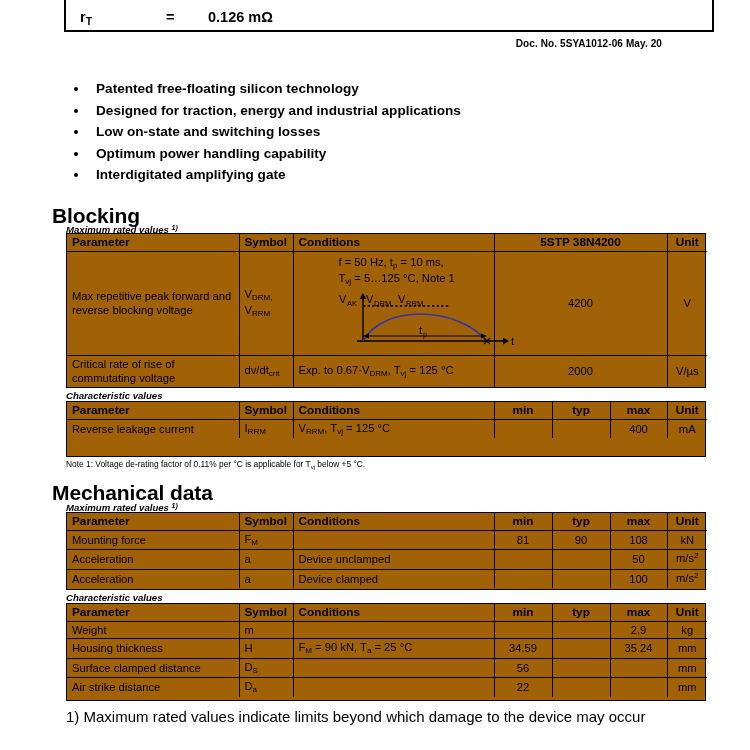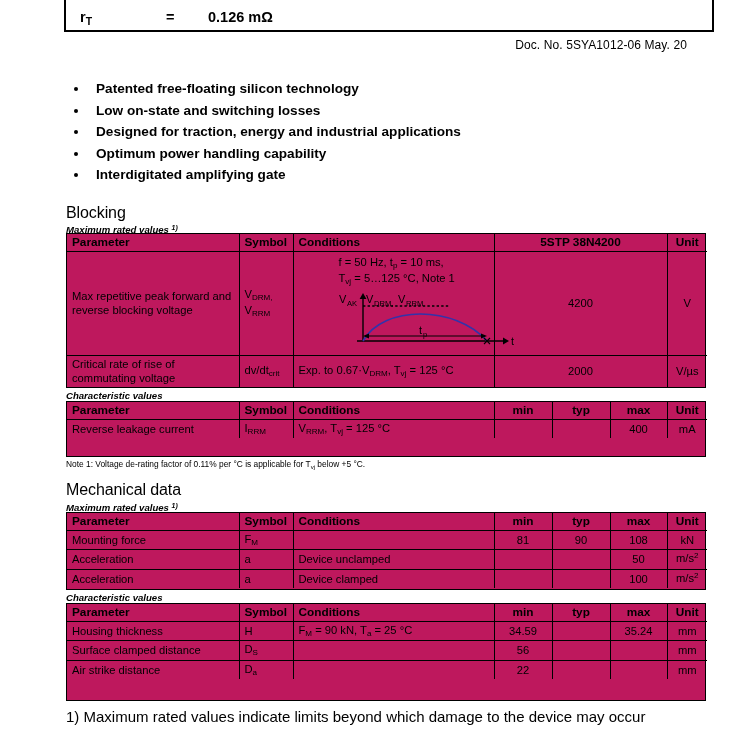--- a/index.html
+++ b/index.html
@@ -36,24 +36,25 @@
   .param-row.r2{top:50px;}
   .pb-sym{width:86px;flex:0 0 86px;}
   .pb-eq{width:42px;flex:0 0 42px;}
   .pb-val{flex:1 1 auto;}
   sub{font-size:0.72em;vertical-align:baseline;position:relative;top:0.28em;}
   sup{font-size:0.72em;vertical-align:baseline;position:relative;top:-0.45em;}
 
   
   .docno{
     position:absolute;
-    right:27px;top:38px;
-    font-size:12px;
+    right:52px;top:38px;
+    font-size:10px;
     color:#000;
     letter-spacing:0.1px;
+    font-weight:bold;
   }
 
   
   .features{
     position:absolute;
     left:68px;top:78px;
     width:620px;
     margin:0;padding:0;
     list-style:none;
   }
@@ -70,23 +71,23 @@
     position:absolute;
     left:6px;top:9px;
     width:4px;height:4px;
     background:#000;
     border-radius:50%;
   }
 
   
   .sec-title{
     position:absolute;
-    left:66px;
-    font-size:16px;
-    font-weight:normal;
+    left:52px;
+    font-size:21px;
+    font-weight:bold;
     letter-spacing:-0.1px;
   }
   .sub-title{
     position:absolute;
     left:66px;
     font-size:9.6px;
     font-weight:bold;
     font-style:italic;
   }
   .note-line{
@@ -98,21 +99,21 @@
     position:absolute;
     left:66px;
     font-size:15px;
   }
 
   
   .tblwrap{
     position:absolute;
     border:1.6px solid #000;
     box-sizing:border-box;
-    background:#be185d;
+    background:#a16207;
   }
   .tblwrap table{
     position:static;
     width:100%;
     border-collapse:collapse;
     table-layout:fixed;
   }
   .tblwrap table td, .tblwrap table th{
     border:1px solid #000;
     border-top:none;
@@ -156,22 +157,22 @@
       <span class="pb-sym"><span>r</span><sub>T</sub></span>
       <span class="pb-eq">=</span>
       <span class="pb-val">0.126 mΩ</span>
     </div>
   </div>
 
   <div class="docno">Doc. No. 5SYA1012-06 May. 20</div>
 
   <ul class="features">
     <li><span class="bullet"></span><span>Patented free-floating silicon technology</span></li>
+    <li><span class="bullet"></span><span>Designed for traction, energy and industrial applications</span></li>
     <li><span class="bullet"></span><span>Low on-state and switching losses</span></li>
-    <li><span class="bullet"></span><span>Designed for traction, energy and industrial applications</span></li>
     <li><span class="bullet"></span><span>Optimum power handling capability</span></li>
     <li><span class="bullet"></span><span>Interdigitated amplifying gate</span></li>
   </ul>
 
   <div class="sec-title" style="top:204px;">Blocking</div>
   <div class="sub-title" style="top:224px;"><span>Maximum rated values</span> <sup>1)</sup></div>
 
   <div class="tblwrap" style="left:66px;top:233px;width:640px;height:155px;">
     <table>
       <colgroup>
@@ -353,20 +354,29 @@
           <tr>
         <th>Parameter</th>
         <th>Symbol</th>
         <th>Conditions</th>
         <th class="c">min</th>
         <th class="c">typ</th>
         <th class="c">max</th>
         <th class="c">Unit</th>
       </tr>
       <tr>
+        <td>Weight</td>
+        <td>m</td>
+        <td></td>
+        <td class="c"></td>
+        <td class="c"></td>
+        <td class="c">2.9</td>
+        <td class="c">kg</td>
+      </tr>
+      <tr>
         <td>Housing thickness</td>
         <td>H</td>
         <td>F<sub>M</sub> = 90 kN, T<sub>a</sub> = 25 °C</td>
         <td class="c">34.59</td>
         <td class="c"></td>
         <td class="c">35.24</td>
         <td class="c">mm</td>
       </tr>
       <tr>
         <td>Surface clamped distance</td>

